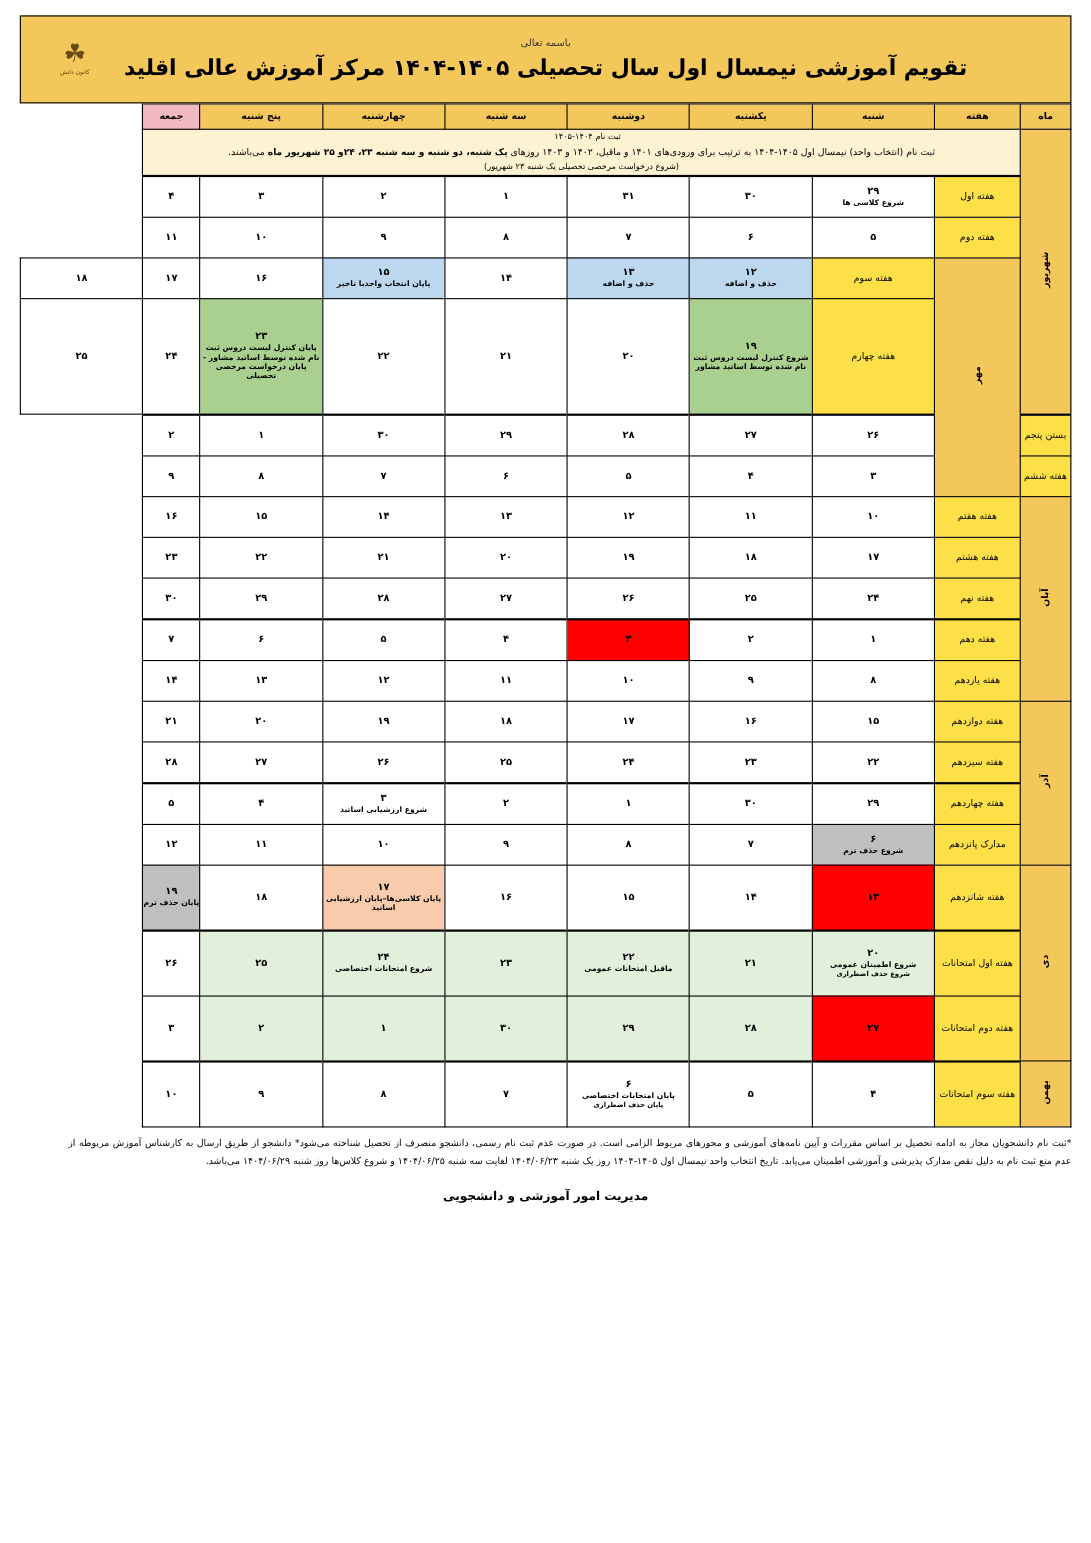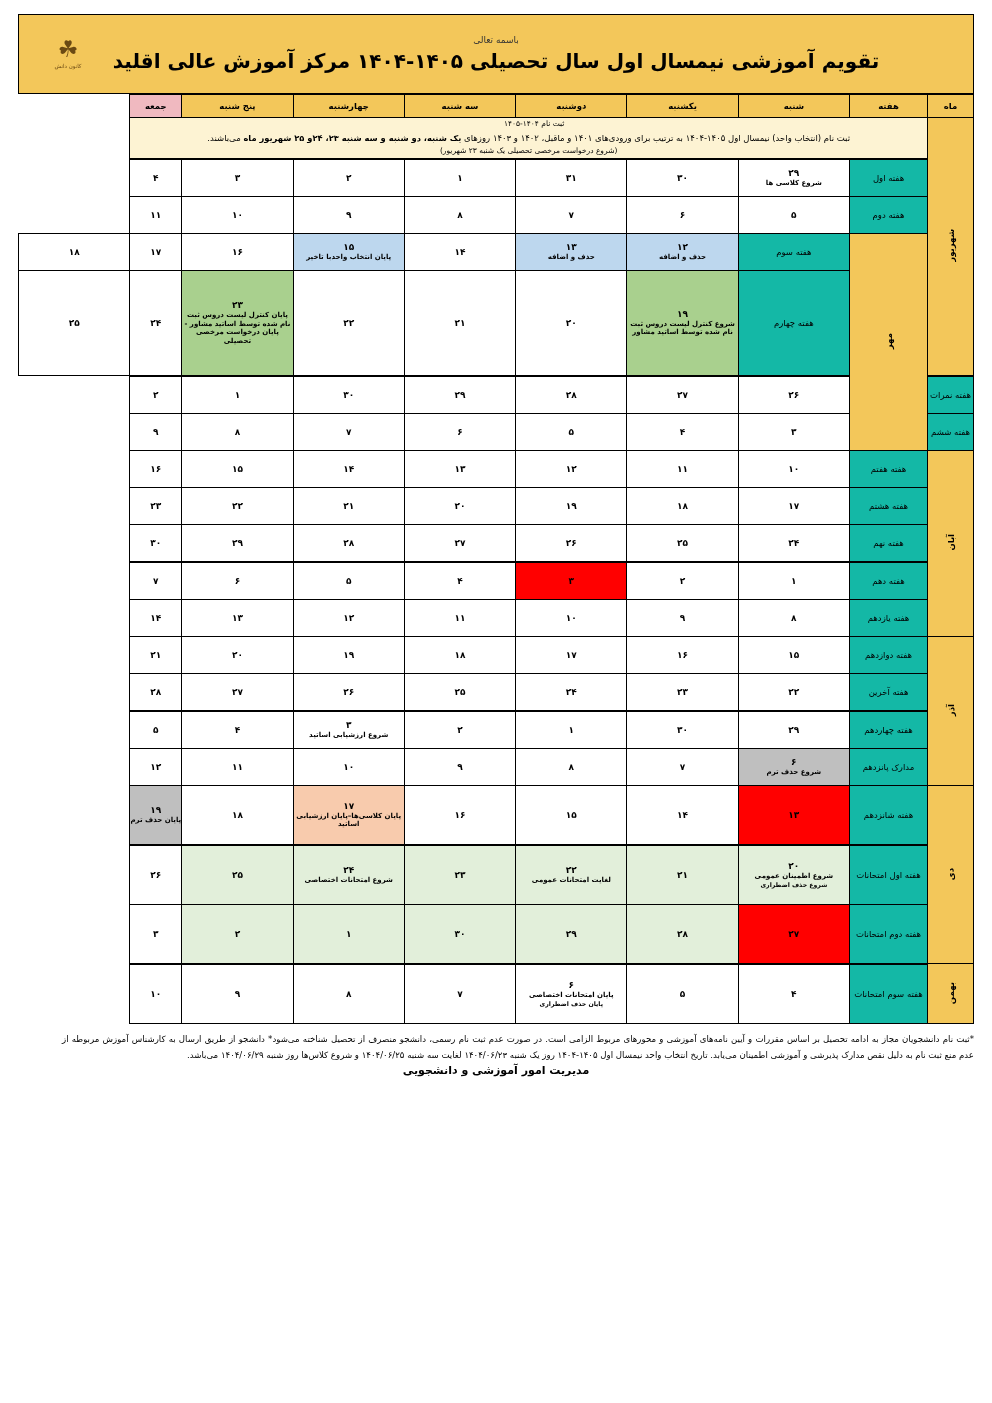--- a/index.html
+++ b/index.html
@@ -17,21 +17,21 @@
   .logo .mark{font-size:23px;color:#6b4a13;line-height:1;}
   .logo .lname{font-size:5.5px;color:#6b4a13;margin-top:2px;}
 
   
   table.cal{border-collapse:collapse;width:100%;table-layout:fixed;}
   table.cal td,table.cal th{border:1px solid #000;text-align:center;vertical-align:middle;font-size:8.5px;padding:0;}
   .hdr td{background:#f3c75a;font-weight:bold;font-size:9.5px;height:22px;}
   .hdr td.fri{background:#f0b9c0;}
   .monthcell{background:#f3c75a;font-weight:bold;font-size:13px;width:46px;}
   .monthcell span{display:inline-block;writing-mode:vertical-rl;transform:rotate(180deg);white-space:nowrap;}
-  .weekcell{background:#14b8a6;font-size:8.5px;width:78px;font-weight:normal;}
+  .weekcell{background:#fde047;font-size:8.5px;width:78px;font-weight:normal;}
   .fri-col{background:#f6c3ca;width:52px;font-weight:bold;font-size:9px;}
   .daycell{height:36px;background:#fff;}
   .num{font-size:9px;font-weight:bold;display:block;}
   .note{font-size:7px;font-weight:bold;display:block;line-height:1.25;margin-top:1px;}
   .note-sm{font-size:6.2px;font-weight:bold;display:block;line-height:1.25;}
 
   .bg-blue{background:#bdd7ee;}
   .bg-green{background:#a9d08e;}
   .bg-lgreen{background:#e2efda;}
   .bg-red{background:#ff0000;}
@@ -43,21 +43,21 @@
   .bb{border-bottom:2.5px solid #000 !important;}
 
   .regbox{font-size:8px;line-height:1.7;padding:6px 10px;text-align:center;}
   .regbox .l1{font-size:7.5px;margin-left:11px;}
   .regbox b{font-size:8.3px;}
   .regbox .l3{font-size:7.5px;}
 
   
   .footer{margin-top:8px;font-size:8.6px;line-height:1.85;text-align:justify;direction:rtl;margin-left:44px;}
   .footer .last{font-weight:bold;text-align:center;display:block;margin-top:3px;font-size:9px;}
-  .signature{font-size:11px;font-weight:bold;text-align:center;}
+  .signature{margin-top:16px;font-size:11px;font-weight:bold;text-align:center;}
 </style>
 </head>
 <body>
 
 <div class="page">
 
   <div class="header">
     <div class="basmala">باسمه تعالی</div>
     <div class="title">تقویم آموزشی نیمسال اول سال تحصیلی ۱۴۰۵-۱۴۰۴ مرکز آموزش عالی اقلید</div>
     <div class="logo">
@@ -195,21 +195,21 @@
             <span class="note">پایان کنترل لیست دروس ثبت نام شده توسط اساتید مشاور - پایان درخواست مرخصی تحصیلی</span>
           </td>
           <td class="daycell " style="height:104px">
             <span class="num">۲۴</span>
           </td>
           <td class="daycell fri-col" style="height:104px">
             <span class="num">۲۵</span>
           </td>
         </tr>
         <tr>
-          <td class="weekcell bt">هفته نمرات</td>
+          <td class="weekcell bt">بستن پنجم</td>
           <td class="daycell  bt">
             <span class="num">۲۶</span>
           </td>
           <td class="daycell  bt">
             <span class="num">۲۷</span>
           </td>
           <td class="daycell  bt">
             <span class="num">۲۸</span>
           </td>
           <td class="daycell  bt">
@@ -389,21 +389,21 @@
             <span class="num">۱۹</span>
           </td>
           <td class="daycell ">
             <span class="num">۲۰</span>
           </td>
           <td class="daycell fri-col">
             <span class="num">۲۱</span>
           </td>
         </tr>
         <tr>
-          <td class="weekcell">هفته آخرین</td>
+          <td class="weekcell">هفته سیزدهم</td>
           <td class="daycell ">
             <span class="num">۲۲</span>
           </td>
           <td class="daycell ">
             <span class="num">۲۳</span>
           </td>
           <td class="daycell ">
             <span class="num">۲۴</span>
           </td>
           <td class="daycell ">
@@ -501,21 +501,21 @@
           <td class="daycell bg-lgreen bt" style="height:58px">
             <span class="num">۲۰</span>
             <span class="note">شروع اطمینان عمومی</span>
             <span class="note-sm">شروع حذف اضطراری</span>
           </td>
           <td class="daycell bg-lgreen bt" style="height:58px">
             <span class="num">۲۱</span>
           </td>
           <td class="daycell bg-lgreen bt" style="height:58px">
             <span class="num">۲۲</span>
-            <span class="note">لغایت امتحانات عمومی</span>
+            <span class="note">ماقبل امتحانات عمومی</span>
           </td>
           <td class="daycell bg-lgreen bt" style="height:58px">
             <span class="num">۲۳</span>
           </td>
           <td class="daycell bg-lgreen bt" style="height:58px">
             <span class="num">۲۴</span>
             <span class="note">شروع امتحانات اختصاصی</span>
           </td>
           <td class="daycell bg-lgreen bt" style="height:58px">
             <span class="num">۲۵</span>

